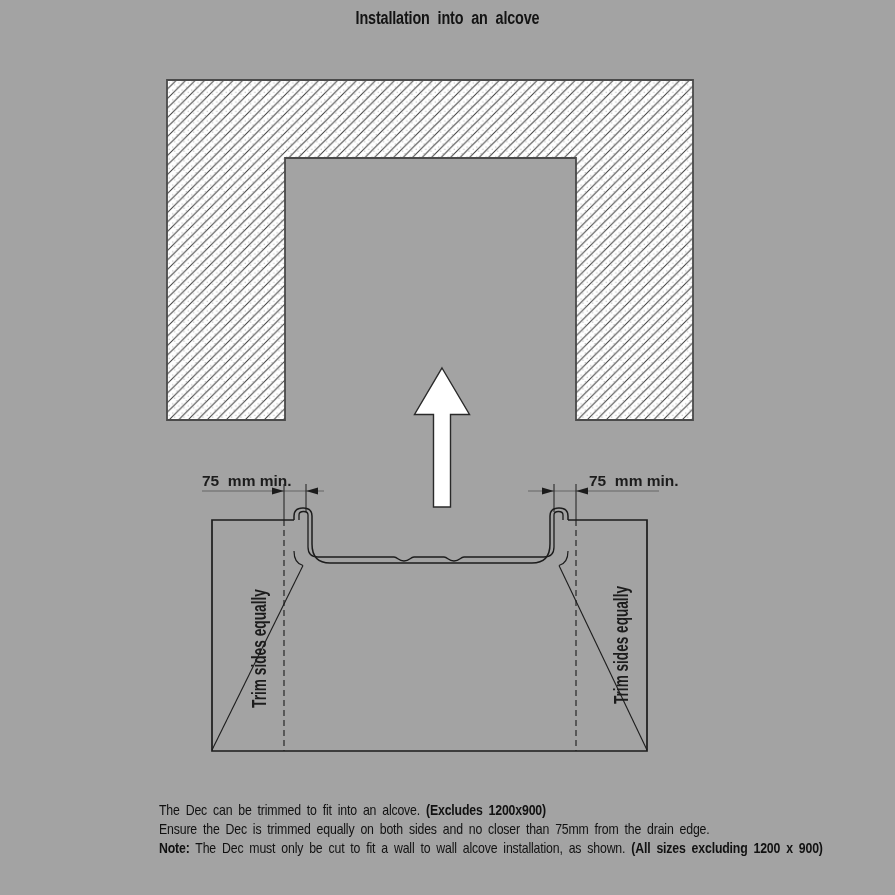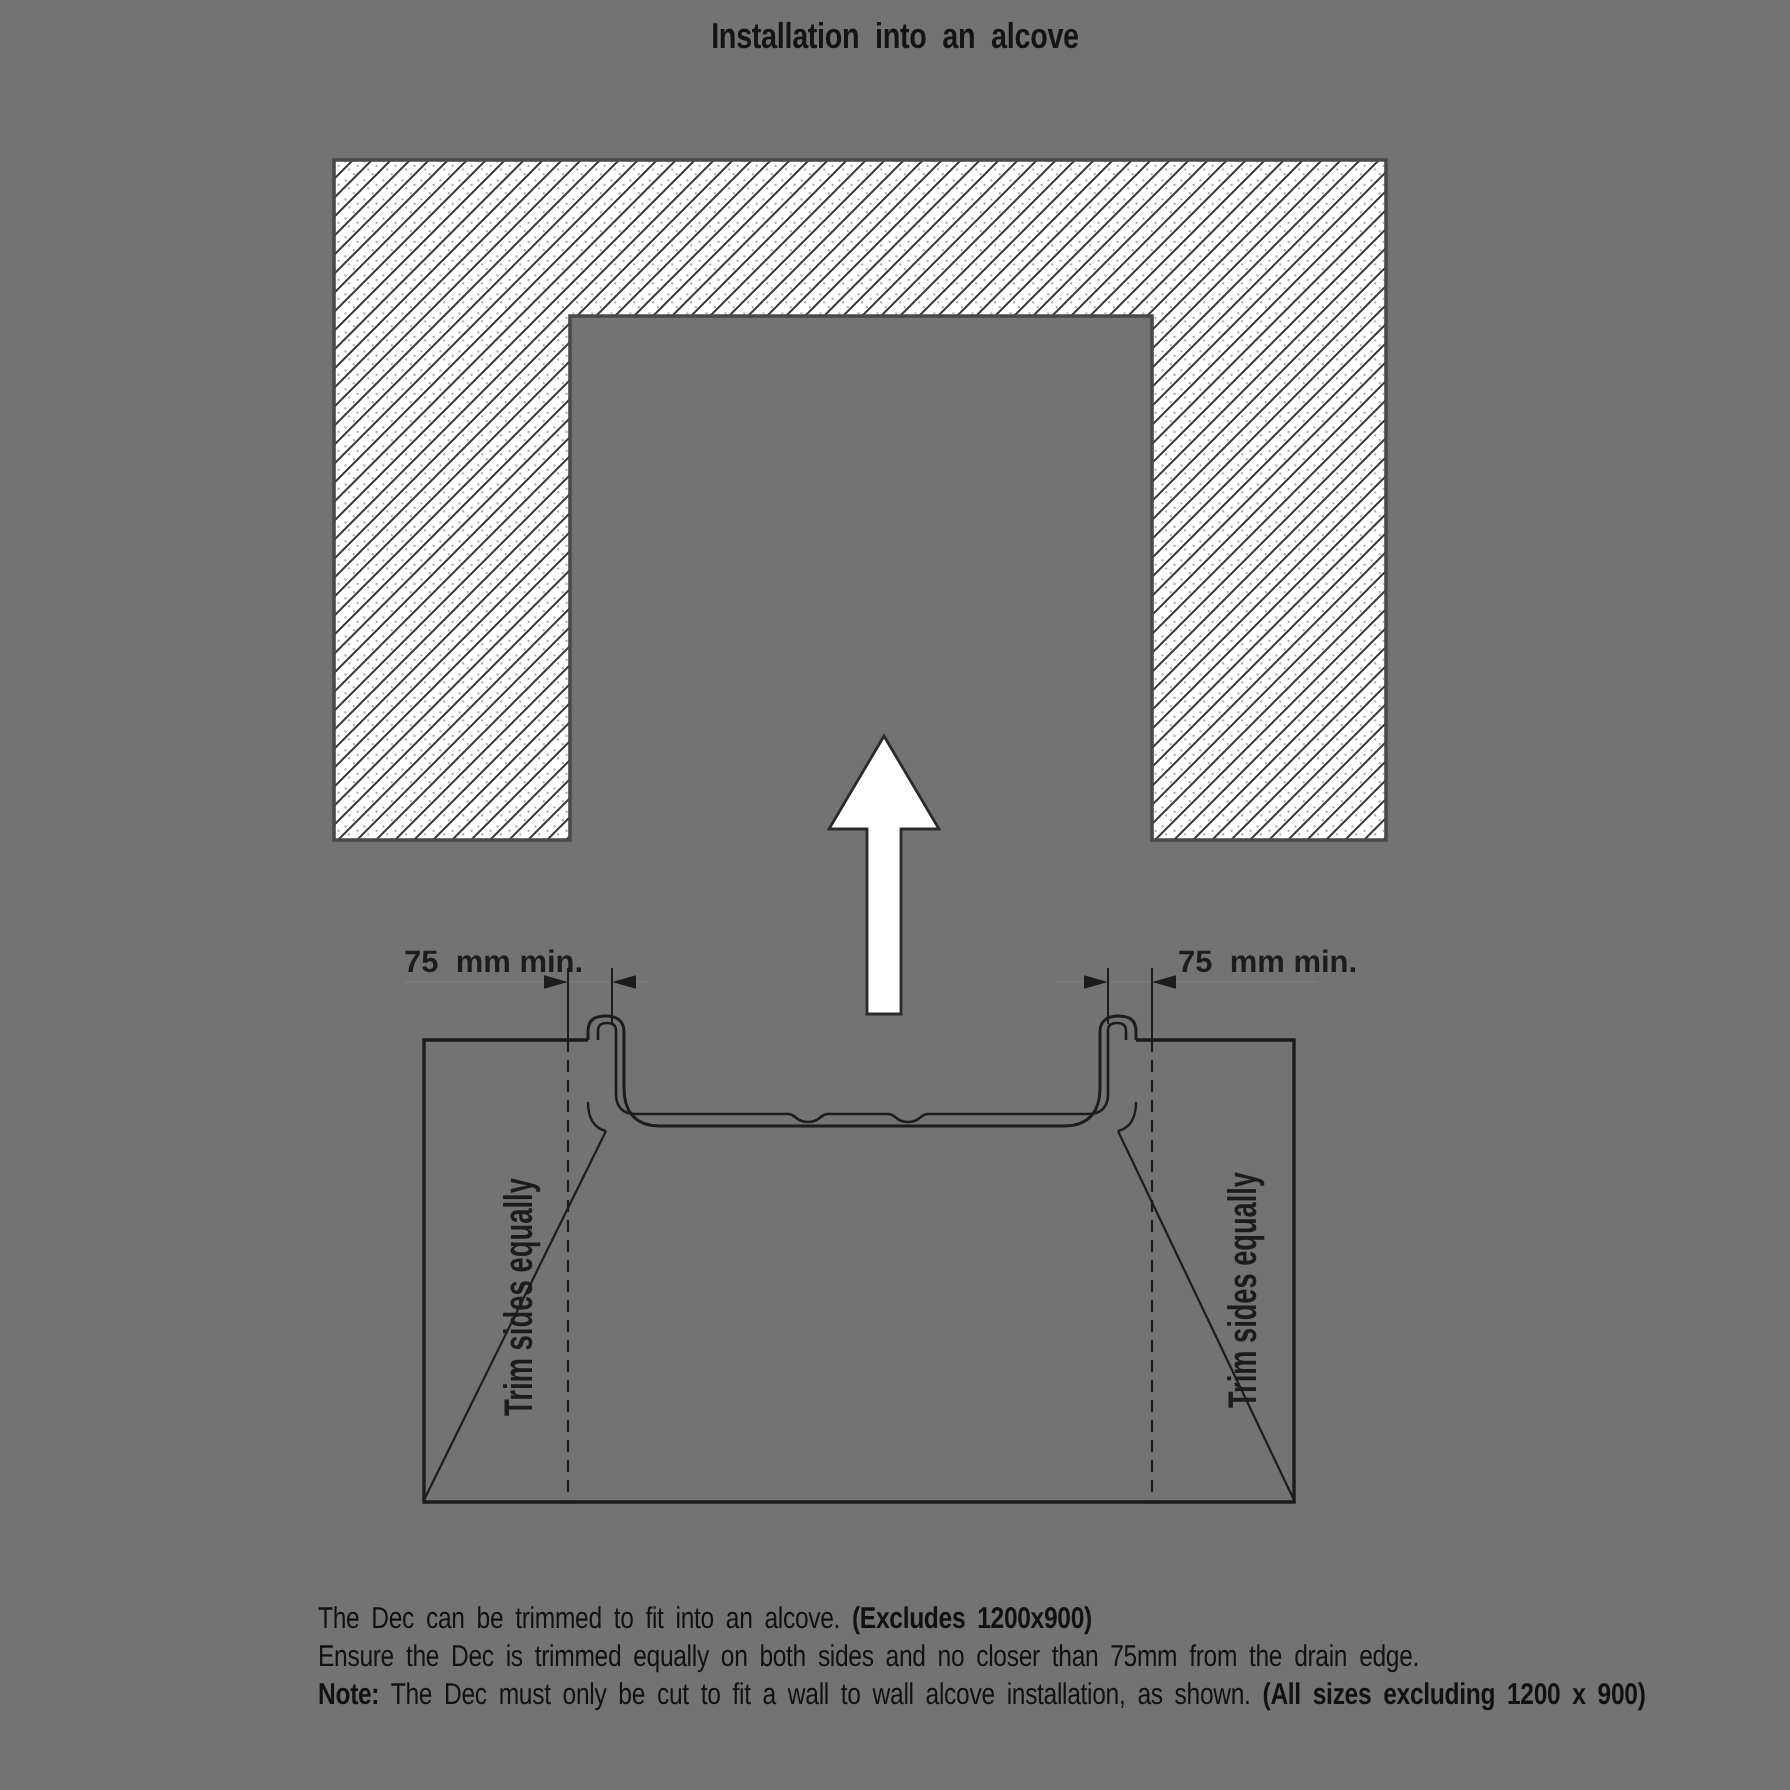--- a/index.html
+++ b/index.html
@@ -1,19 +1,19 @@
 <!DOCTYPE html>
 <html><head>
 <meta charset="utf-8">
 <style>
   html,body{margin:0;padding:0;background:#ffffff;}
   .page{
     position:relative;
     width:895px;height:895px;
-    background:#737373;
+    background:#a3a3a3;
     overflow:hidden;
     font-family:"Liberation Sans",sans-serif;
     color:#1c1c1c;
   }
   .title{
     position:absolute;top:8px;left:0;width:895px;
     text-align:center;
     font-size:18px;font-weight:700;
     letter-spacing:-0.2px;word-spacing:0.28em;
     transform:scaleX(0.80);transform-origin:center top;

